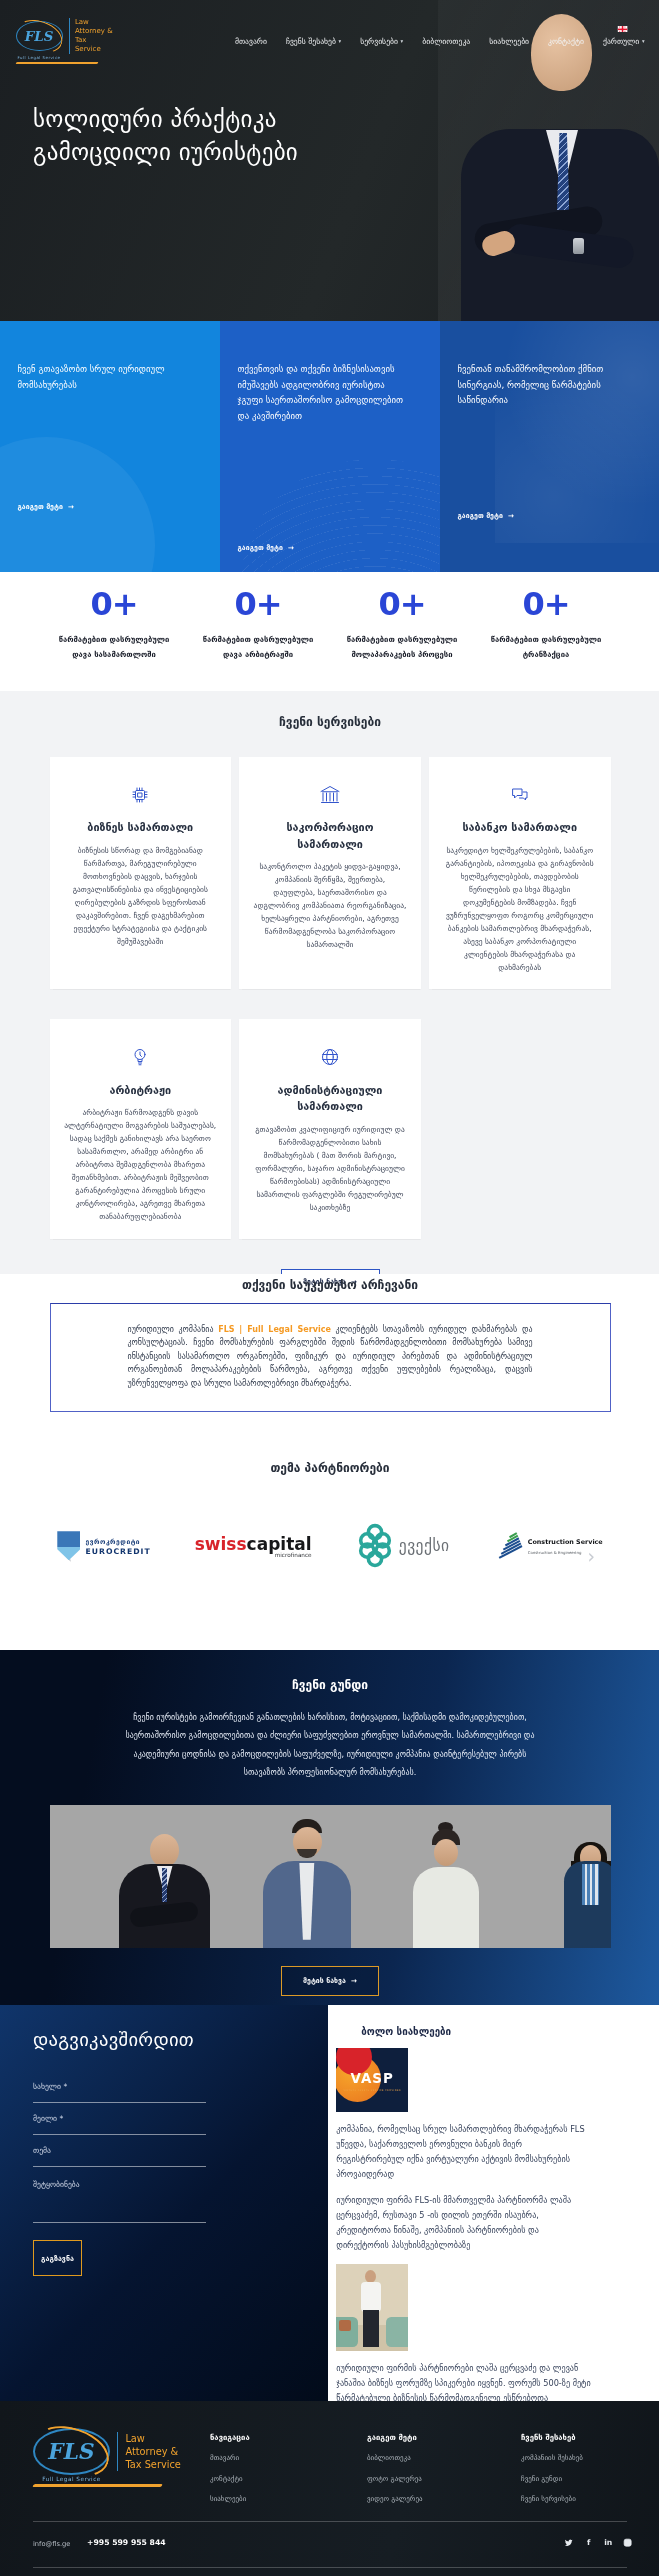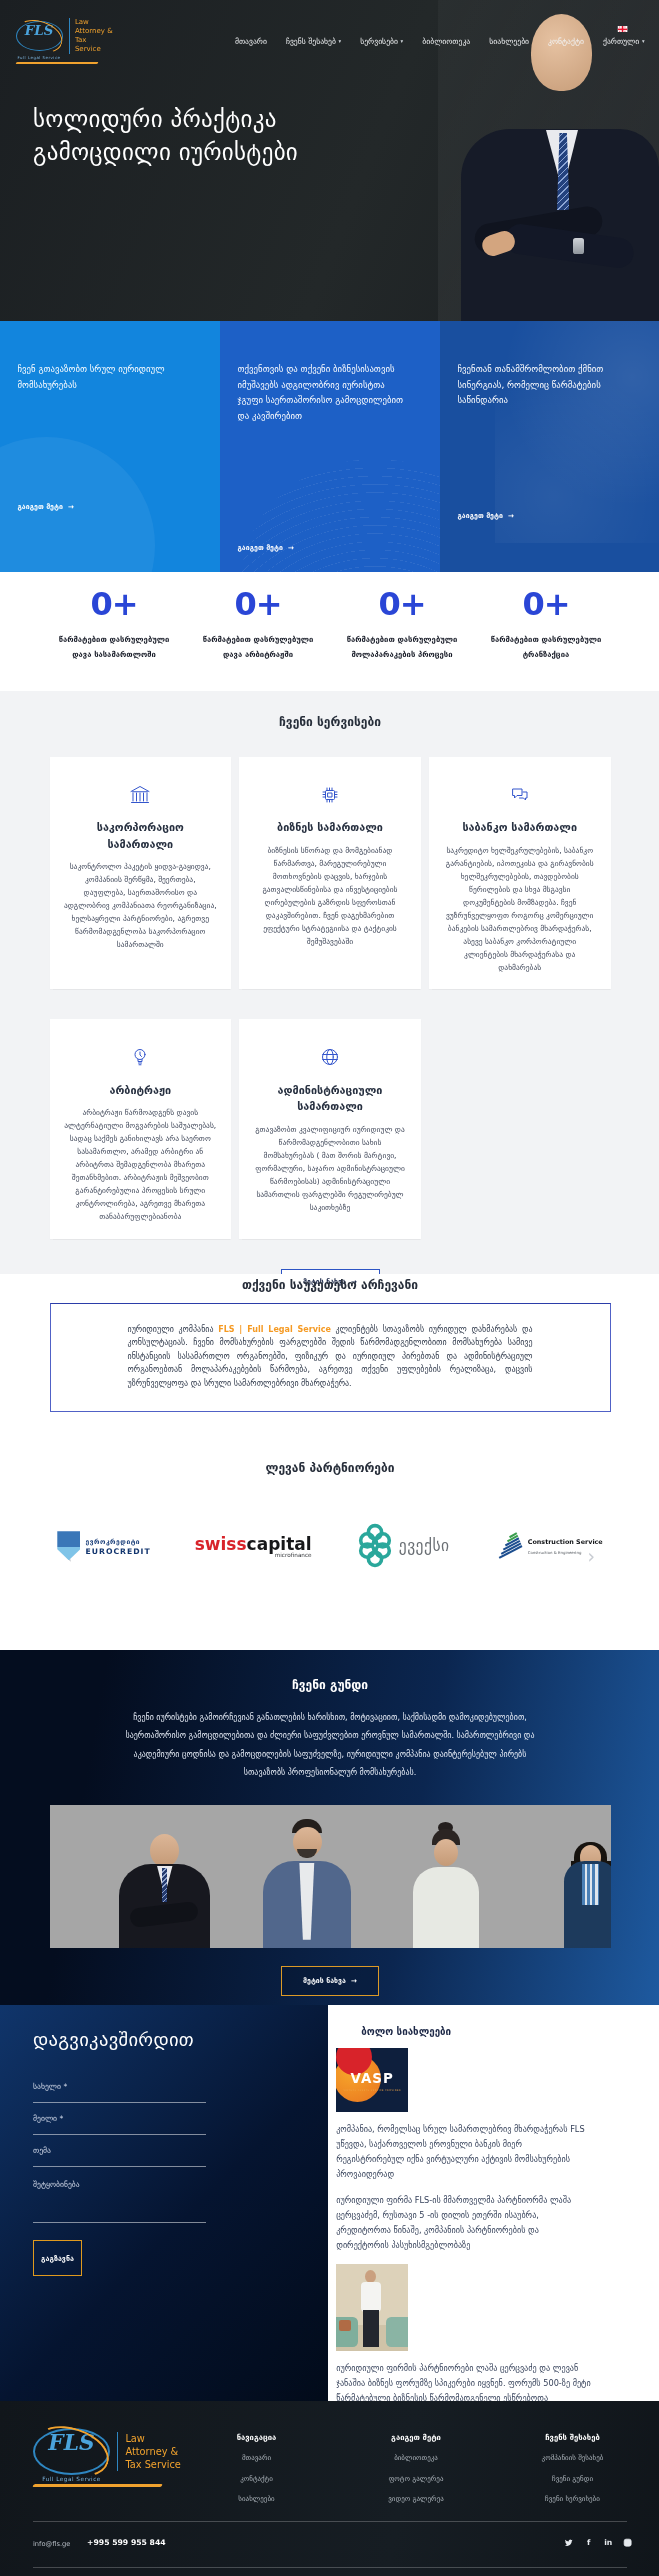--- a/index.html
+++ b/index.html
@@ -25,21 +25,21 @@
   .man-watch{position:absolute;left:135px;top:238px;width:11.3px;height:15.5px;border-radius:2.6px;background:linear-gradient(#cfd3d8,#8f959c)}
   .hero h1{position:absolute;left:33px;top:103px;font-size:23px;line-height:33px;font-weight:500;color:#fff;letter-spacing:0.3px}
   
   .nav{position:absolute;top:20.6px;left:0;right:0;height:41px;display:flex;align-items:center;padding:0 15.5px;z-index:5}
   .menu{margin-left:auto;display:flex;align-items:center;gap:19px;color:#f2f4f6;font-size:7.7px}
   .menu a{display:flex;align-items:center;gap:2.6px;position:relative}
   .caret{font-size:5.2px;color:#cfd4da}
   .flag{position:absolute;top:-11.3px;left:50%;transform:translateX(-65%)}
   
   .logo{display:grid;grid-template-columns:auto auto;align-items:center;column-gap:6.2px;width:98px;position:relative}
-  .logo-ellipse{width:47px;height:30px;border:1.5px solid #2e86c1;border-radius:50%;position:relative;display:flex;align-items:flex-start;justify-content:center}
+  .logo-ellipse{width:47px;height:30px;border:1.5px solid #2e86c1;border-radius:50%;position:relative;display:flex;align-items:center;justify-content:center}
   .logo-ellipse .arc{position:absolute;inset:-1.5px;border:1.5px solid transparent;border-top-color:#f0a22e;border-right-color:#f0a22e;border-radius:50%;transform:rotate(18deg)}
   .logo-abbr{font-family:"DejaVu Serif",serif;font-style:italic;font-size:13.4px;color:#4aa3dc;font-weight:bold}
   .logo-text{display:flex;flex-direction:column;border-left:1px solid #2e86c1;padding-left:5.2px;color:#f0a22e;font-size:7px;line-height:8.8px}
   .logo-sub{grid-column:1;font-size:3.9px;color:#7fb6e0;text-align:center;margin-top:1px;letter-spacing:0.5px}
   .logo-swoosh{grid-column:1/3;height:2.1px;width:82px;background:#f0a22e;border-radius:1px;margin-top:2.1px;transform:skewX(-30deg)}
 
   
   .fcards{display:flex;height:251px}
   .fcard{width:220px;position:relative;color:#fff;padding:41px 17.5px 0;overflow:hidden}
   .fc1{background:#1285dd}
@@ -151,21 +151,21 @@
 
   
   .footer{height:206px;background:linear-gradient(100deg,#11161b,#161d23 60%,#10151a);position:relative;color:#fff}
   .flogo{position:absolute;left:33px;top:27px;display:grid;grid-template-columns:auto auto;column-gap:7.2px;align-items:center}
   .flogo .logo-ellipse{width:77px;height:47px;border-width:2.1px}
   .flogo .logo-ellipse .arc{border-width:2.1px;inset:-2.1px}
   .flogo .logo-abbr{font-size:21.7px}
   .flogo .logo-text{font-size:9.8px;line-height:13px;padding-left:7.2px}
   .flogo .logo-sub{font-size:5.7px}
   .flogo .logo-swoosh{width:129px;height:3.1px;border-radius:1.5px}
-  .fcol{position:absolute;top:32px;text-align:center}
+  .fcol{position:absolute;top:32px;}
   .fcol h4{font-size:7.7px;font-weight:bold;margin-bottom:4.1px;color:#fff}
   .fcol a{display:block;margin-top:12.4px;font-size:7px;color:#aeb6bd}
   .fc-1{left:210px;width:93px}.fc-2{left:367px;width:98px}.fc-3{left:521px;width:103px}
   .watermark{position:absolute;right:27px;top:25px;z-index:2;pointer-events:none}
   .wm-ge{font-size:62px;font-weight:800;color:#2f77bd;line-height:1;opacity:.95;letter-spacing:-2.1px}
   .wm-bars{position:absolute;left:40px;top:-7.2px;display:flex;align-items:flex-end;gap:2.6px}
   .wm-bars i{display:block;width:6.2px;background:#3f9e3f;border-radius:1.5px}
   .wm-bars i:nth-child(1){height:13.4px}.wm-bars i:nth-child(2){height:23px}.wm-bars i:nth-child(3){height:33px}.wm-bars i:nth-child(4){height:44px}
   .wm-sub{font-size:17.5px;color:#2f77bd;font-weight:300;margin-top:20.6px;letter-spacing:1px;opacity:.9}
   .fdiv{position:absolute;left:33px;right:33px;border:none;border-top:0.5px solid rgba(255,255,255,.22)}
@@ -304,35 +304,35 @@
       <div class="stat-value">0+</div>
       <div class="stat-label">წარმატებით დასრულებული ტრანზაქცია</div>
     </div>
   </section>
 
   <section class="services">
     <h2 class="sec-h">ჩვენი სერვისები</h2>
     <div class="sgrid">
       <div class="scard">
         <span><svg viewBox="0 0 48 48">
+              <rect x="15" y="15" width="18" height="18" rx="2"></rect>
+              <rect x="20" y="20" width="8" height="8"></rect>
+              <path d="M18 15v-5M23 15v-5M28 15v-5M18 33v5M23 33v5M28 33v5M15 18h-5M15 23h-5M15 28h-5M33 18h5M33 23h5M33 28h5"></path>
+            </svg></span>
+        <h3>ბიზნეს სამართალი</h3>
+        <p>ბიზნესის სწორად და მომგებიანად წარმართვა, მარეგულირებული მოთხოვნების დაცვის, ხარჯების გათვალისწინებისა და ინვესტიციების ღირებულების გაზრდის სფეროსთან დაკავშირებით. ჩვენ დაგეხმარებით ეფექტური სტრატეგიისა და ტაქტიკის შემუშავებაში</p>
+      </div>
+      <div class="scard">
+        <span><svg viewBox="0 0 48 48">
               <path d="M6 17 24 7l18 10"></path>
               <path d="M10 20v16M17 20v16M24 20v16M31 20v16M38 20v16"></path>
               <path d="M7 39h34M9 17.5h30"></path>
             </svg></span>
         <h3>საკორპორაციო სამართალი</h3>
         <p>საკონტროლო პაკეტის ყიდვა-გაყიდვა, კომპანიის შერწყმა, შეერთება, დაუფლება, საერთაშორისო და ადგლობრივ კომპანიათა რეორგანიზაცია, ხელსაყრელი პარტნიორები, აგრეთვე წარმომადგენლობა საკორპორაციო სამართალში</p>
-      </div>
-      <div class="scard">
-        <span><svg viewBox="0 0 48 48">
-              <rect x="15" y="15" width="18" height="18" rx="2"></rect>
-              <rect x="20" y="20" width="8" height="8"></rect>
-              <path d="M18 15v-5M23 15v-5M28 15v-5M18 33v5M23 33v5M28 33v5M15 18h-5M15 23h-5M15 28h-5M33 18h5M33 23h5M33 28h5"></path>
-            </svg></span>
-        <h3>ბიზნეს სამართალი</h3>
-        <p>ბიზნესის სწორად და მომგებიანად წარმართვა, მარეგულირებული მოთხოვნების დაცვის, ხარჯების გათვალისწინებისა და ინვესტიციების ღირებულების გაზრდის სფეროსთან დაკავშირებით. ჩვენ დაგეხმარებით ეფექტური სტრატეგიისა და ტაქტიკის შემუშავებაში</p>
       </div>
       <div class="scard">
         <span><svg viewBox="0 0 48 48">
               <path d="M10 12h18v13H18l-5 5v-5h-3z"></path>
               <path d="M30 18h8v12h-3v4l-4-4h-8"></path>
             </svg></span>
         <h3>საბანკო სამართალი</h3>
         <p>საკრედიტო ხელშეკრულებების, საბანკო გარანტიების, იპოთეკისა და გირავნობის ხელშეკრულებების, თავდებობის წერილების და სხვა მსგავსი დოკუმენტების მომზადება. ჩვენ ვუზრუნველყოფთ როგორც კომერციული ბანკების სამართლებრივ მხარდაჭერას, ასევე საბანკო კორპორატიული კლიენტების მხარდაჭერასა და დახმარებას</p>
       </div>
       <div class="scard">
@@ -361,21 +361,21 @@
   </section>
 
   <section class="choice">
     <h2 class="sec-h">თქვენი საუკეთესო არჩევანი</h2>
     <div class="choice-box">
       <p><span>იურიდიული კომპანია </span><span class="brand-orange">FLS | Full Legal Service</span><span> კლიენტებს სთავაზობს იურიდულ დახმარებას და კონსულტაციას. ჩვენი მომსახურების ფარგლებში შედის წარმომადგენლობითი მომსახურება სამივე ინსტანციის სასამართლო ორგანოებში, ფიზიკურ და იურიდიულ პირებთან და ადმინისტრაციულ ორგანოებთან მოლაპარაკებების წარმოება, აგრეთვე თქვენი უფლებების რეალიზაცა, დაცვის უზრუნველყოფა და სრული სამართლებრივი მხარდაჭერა.</span></p>
     </div>
   </section>
 
   <section class="partners">
-    <h2 class="sec-h">ლევან პარტნიორები</h2>
+    <h2 class="sec-h">თემა პარტნიორები</h2>
     <button class="parrow left">‹</button>
     <button class="parrow right">›</button>
     <div class="prow">
       <a class="plogo">
         <i class="euro-shield"></i>
         <span><span class="euro-t1">ევროკრედიტი</span><br><span class="euro-t2">EUROCREDIT</span></span>
       </a>
       <a class="plogo swiss">
         <span><span class="s1">swiss</span><span class="s2">capital</span><span class="swiss-sub">microfinance</span></span>
       </a>

